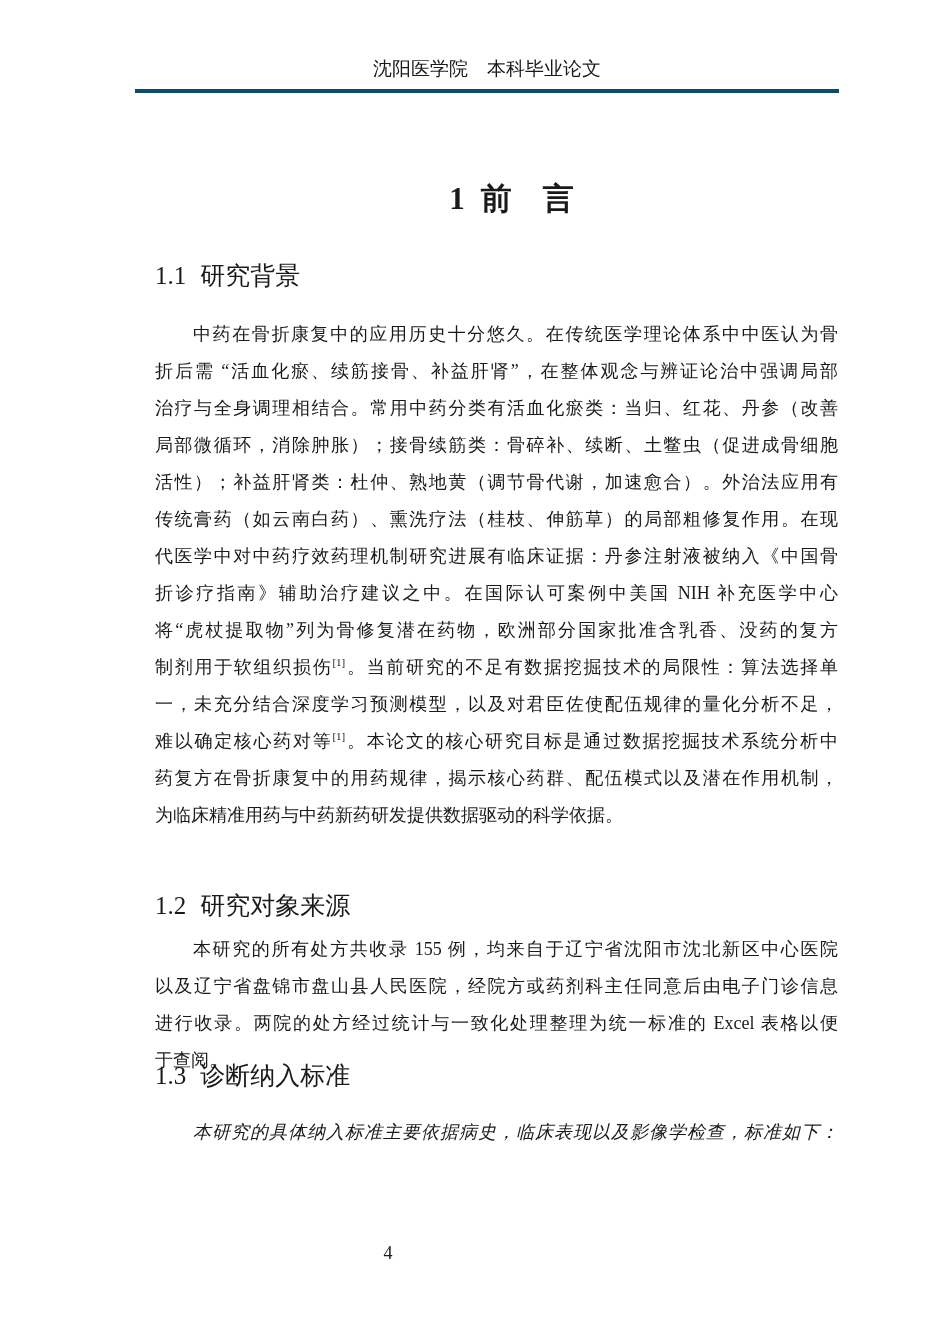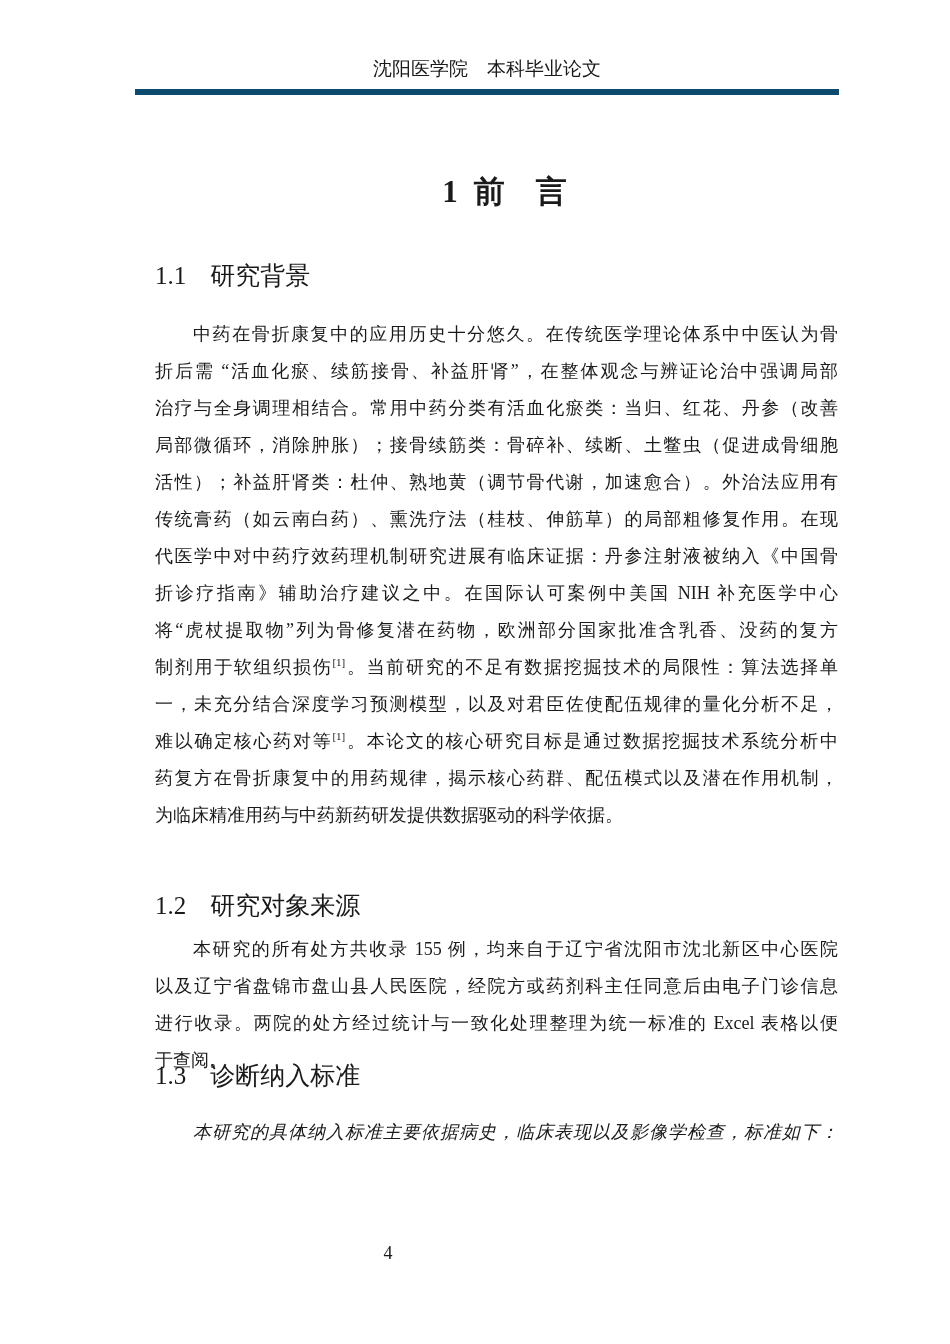--- a/index.html
+++ b/index.html
@@ -13,43 +13,43 @@
     overflow: hidden;
   }
   .header {
     position: absolute;
     left: 135px;
     top: 56px;
     width: 704px;
     height: 33px;
     text-align: center;
     font-size: 19px;
-    border-bottom: 6px solid #0c4a6e;
+    border-bottom: 4px solid #0c4a6e;
   }
   .doc-title {
     position: absolute;
     left: 155px;
     top: 164px;
     width: 683px;
-    margin: 8px;
+    margin: 15px;
     text-align: center;
     font-size: 31px;
     line-height: 40px;
     font-weight: bold;
   }
   .doc-title .t-num { margin-right: 16px; }
   .heading {
     position: absolute;
     left: 155px;
     font-size: 25px;
     line-height: 36px;
     font-weight: normal;
     margin: 0;
   }
-  .heading .h-num { margin-right: 24px; }
+  .heading .h-num { margin-right: 14px; }
   .h-11 { top: 258px; }
   .h-12 { top: 888px; }
   .h-13 { top: 1058px; }
   .para {
     position: absolute;
     left: 155px;
     width: 683px;
     font-size: 18px;
     line-height: 37px;
   }

